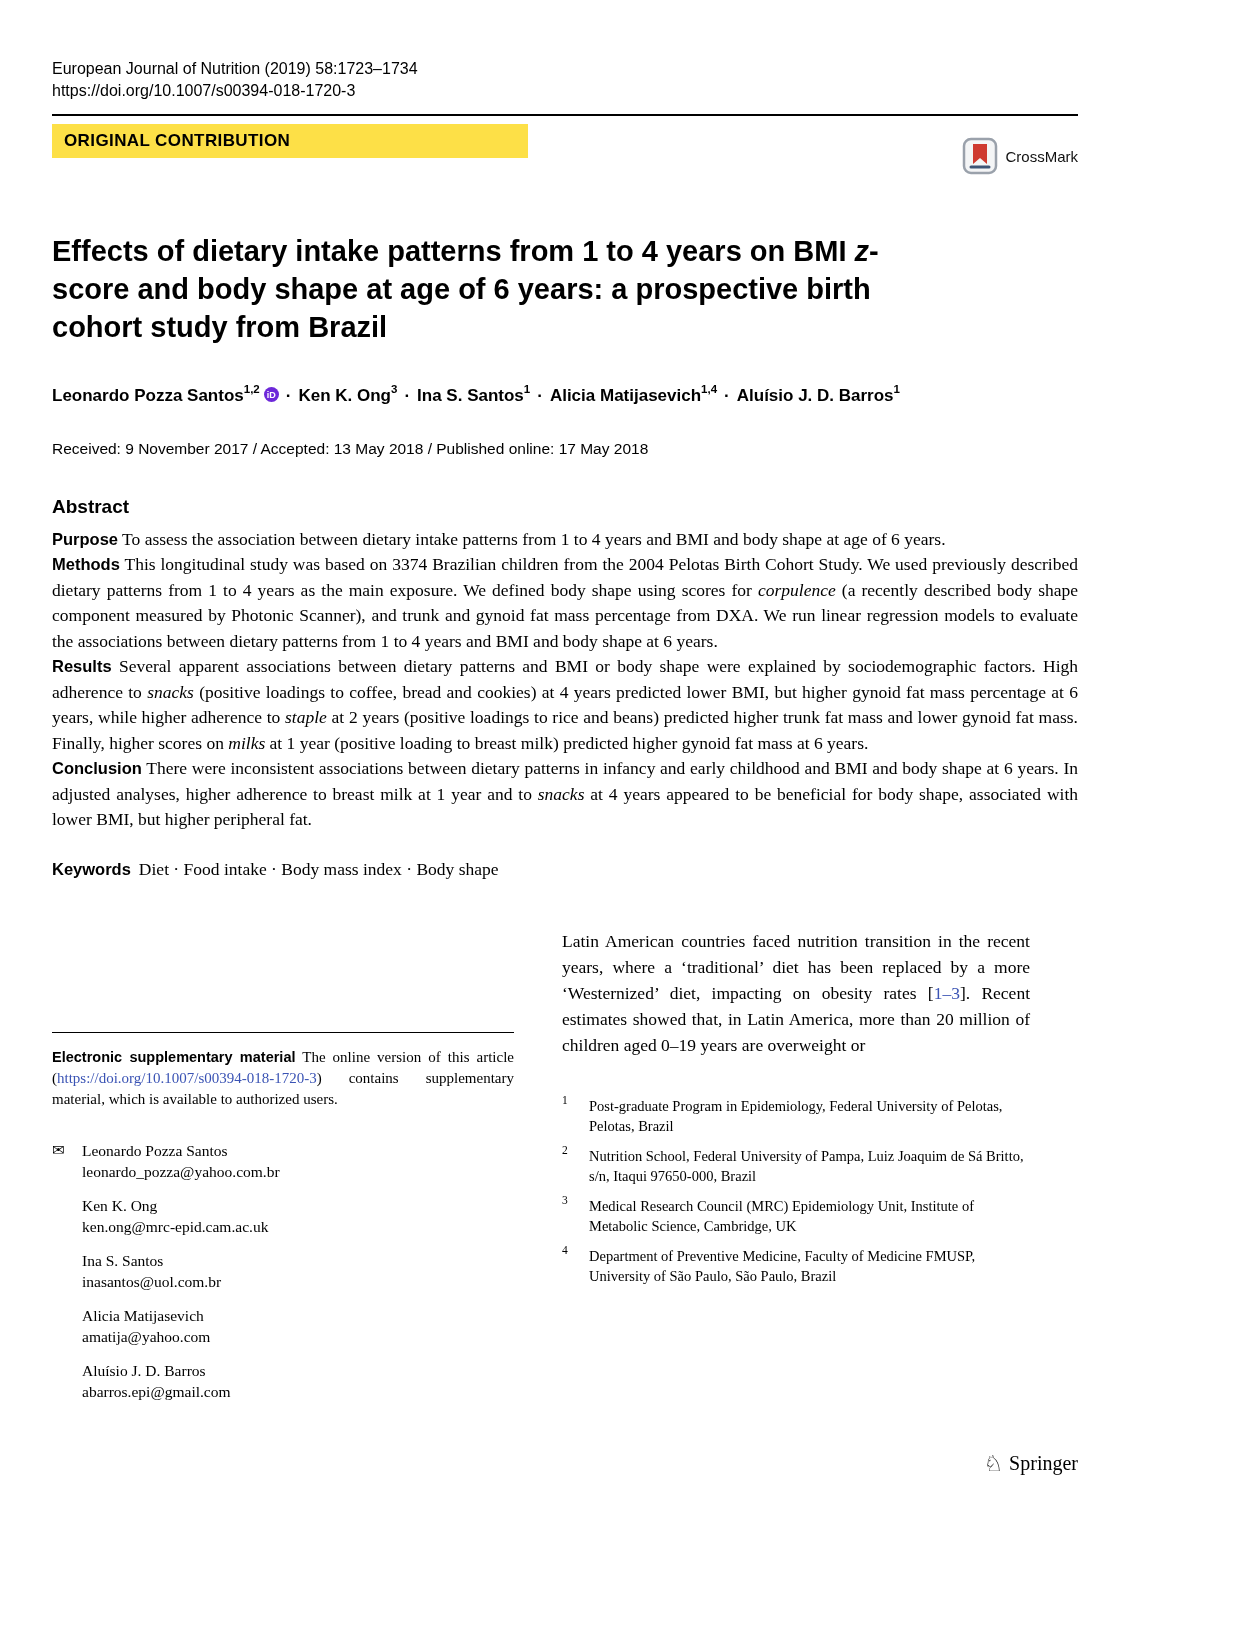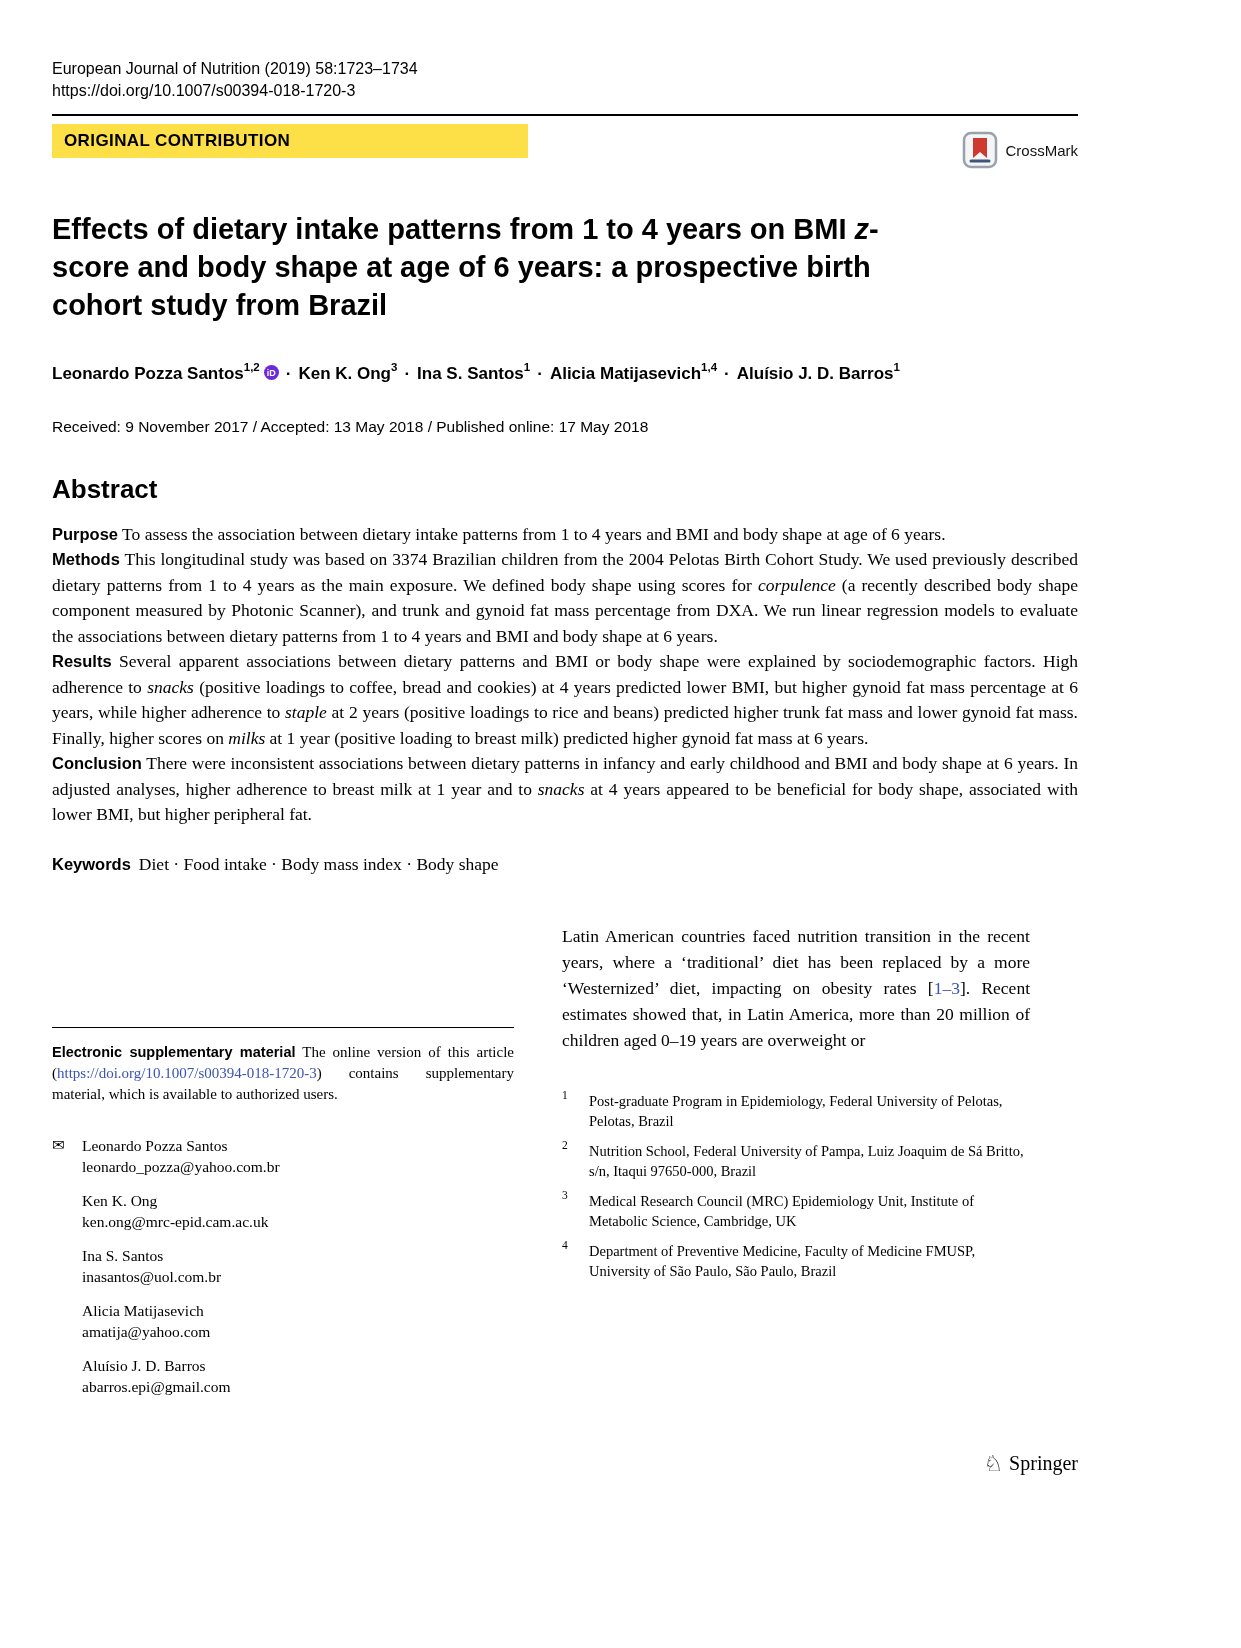--- a/index.html
+++ b/index.html
@@ -23,49 +23,49 @@
   .top-rule { margin-top:12px; height:2px; background:#000; }
   .type-box {
     margin-top:8px;
     width:476px;
     background:#fde047;
     font-size:17px; font-weight:bold;
     letter-spacing:.4px;
     padding:7px 12px;
   }
   .crossmark {
-    position:absolute; top:130px; right:163px;
+    position:absolute; top:136px; right:163px;
     display:flex; align-items:center; gap:7px;
     cursor:pointer;
   }
   .crossmark-label { font-size:15px; color:#111; font-family:"Liberation Sans", sans-serif; }
 
   
   .title {
-    margin-top:52px;
+    margin-top:74px;
     font-size:29px; line-height:38px; font-weight:bold;
     max-width:900px;
   }
   .authors { margin-top:38px; font-size:17px; font-weight:bold; }
   .authors sup { font-size:11.5px; position:relative; top:-1px; }
   .authors .sep { margin:0 7px; }
   .orcid {
     display:inline-flex; align-items:center; justify-content:center;
     width:15px; height:15px; border-radius:50%;
     background:#6d28d9; color:#fff;
     font-size:9px; font-weight:bold;
     font-family:"Liberation Sans", sans-serif;
     margin-left:4px; position:relative; top:-3px;
     cursor:pointer;
   }
   .meta { margin-top:32px; font-size:15.5px; line-height:22px; }
 
   
   .abstract { margin-top:36px; }
-  .abstract-heading { font-size:26px; font-weight:bold; margin-bottom:17px; }
+  .abstract-heading { font-size:19px; font-weight:bold; margin-bottom:9px; }
   .abs-para {
     font-size:17.5px; line-height:25.5px;
     text-align:justify;
   }
   .abs-label { font-family:"Liberation Sans", sans-serif; font-size:16.5px; font-weight:bold; }
   .keywords { margin-top:26px; font-size:17.5px; }
   .kw-label { font-family:"Liberation Sans", sans-serif; font-size:16.5px; font-weight:bold; margin-right:8px; }
 
   
   .columns { margin-top:48px; display:flex; gap:48px; }

